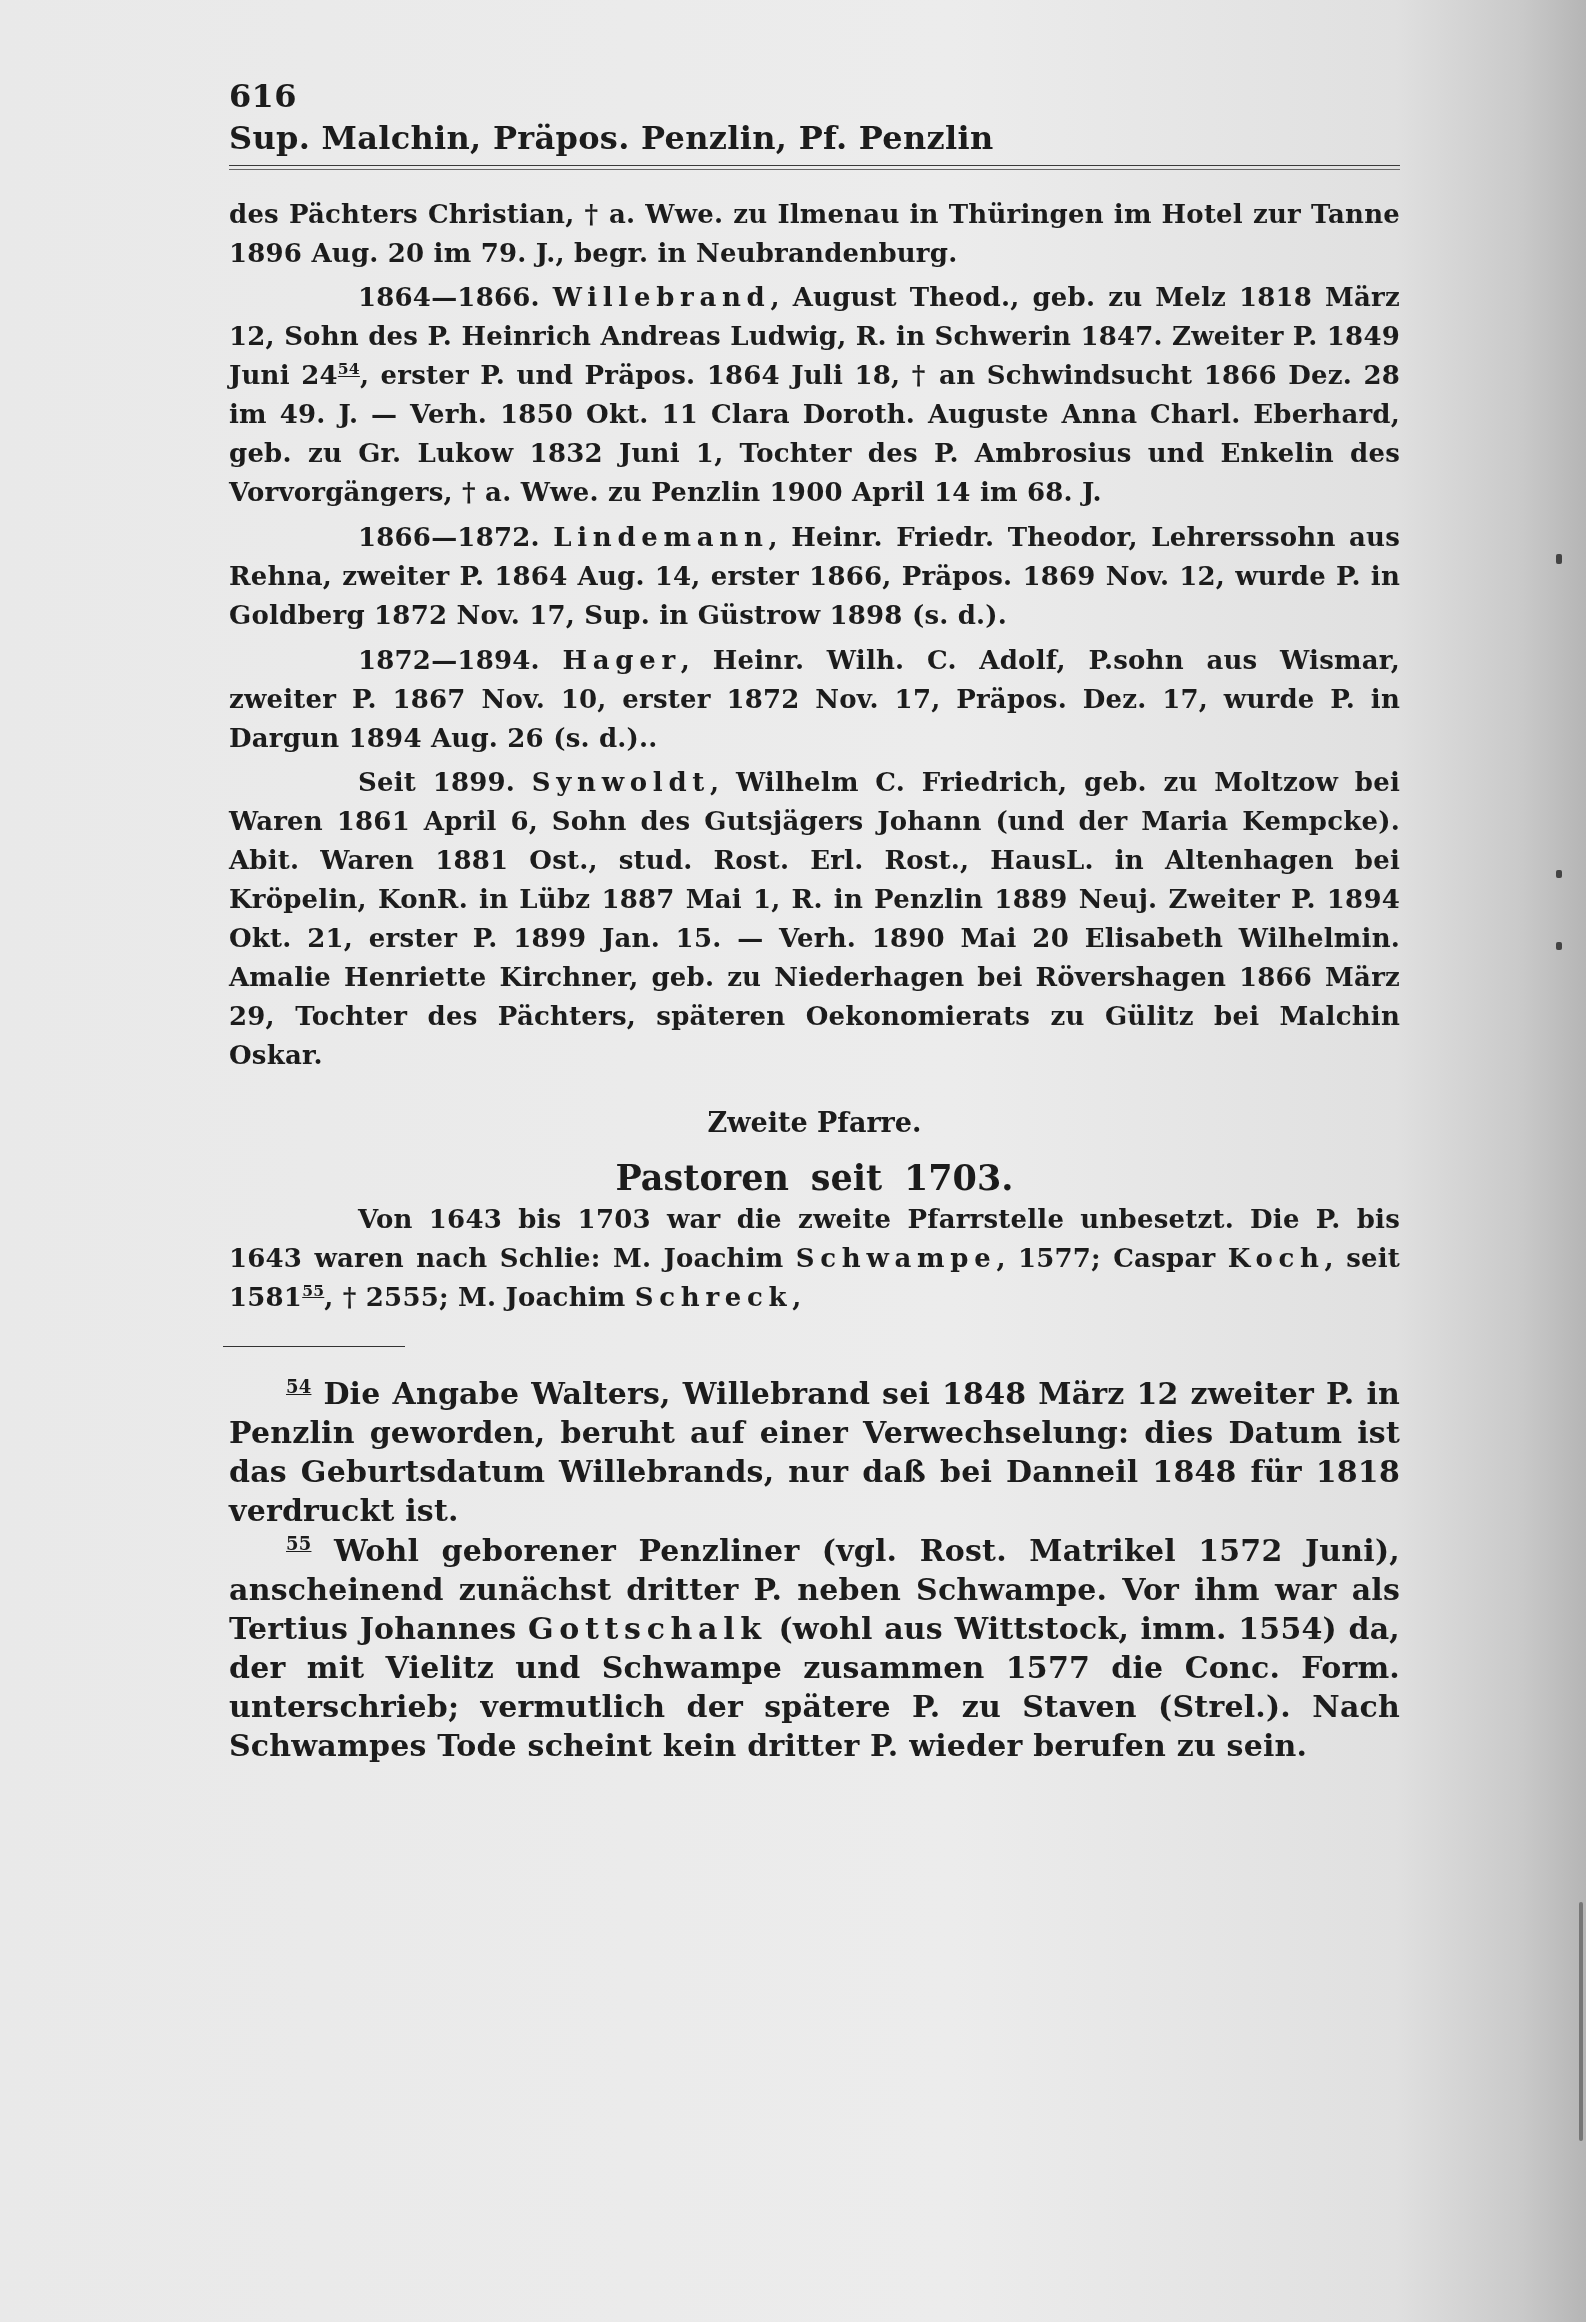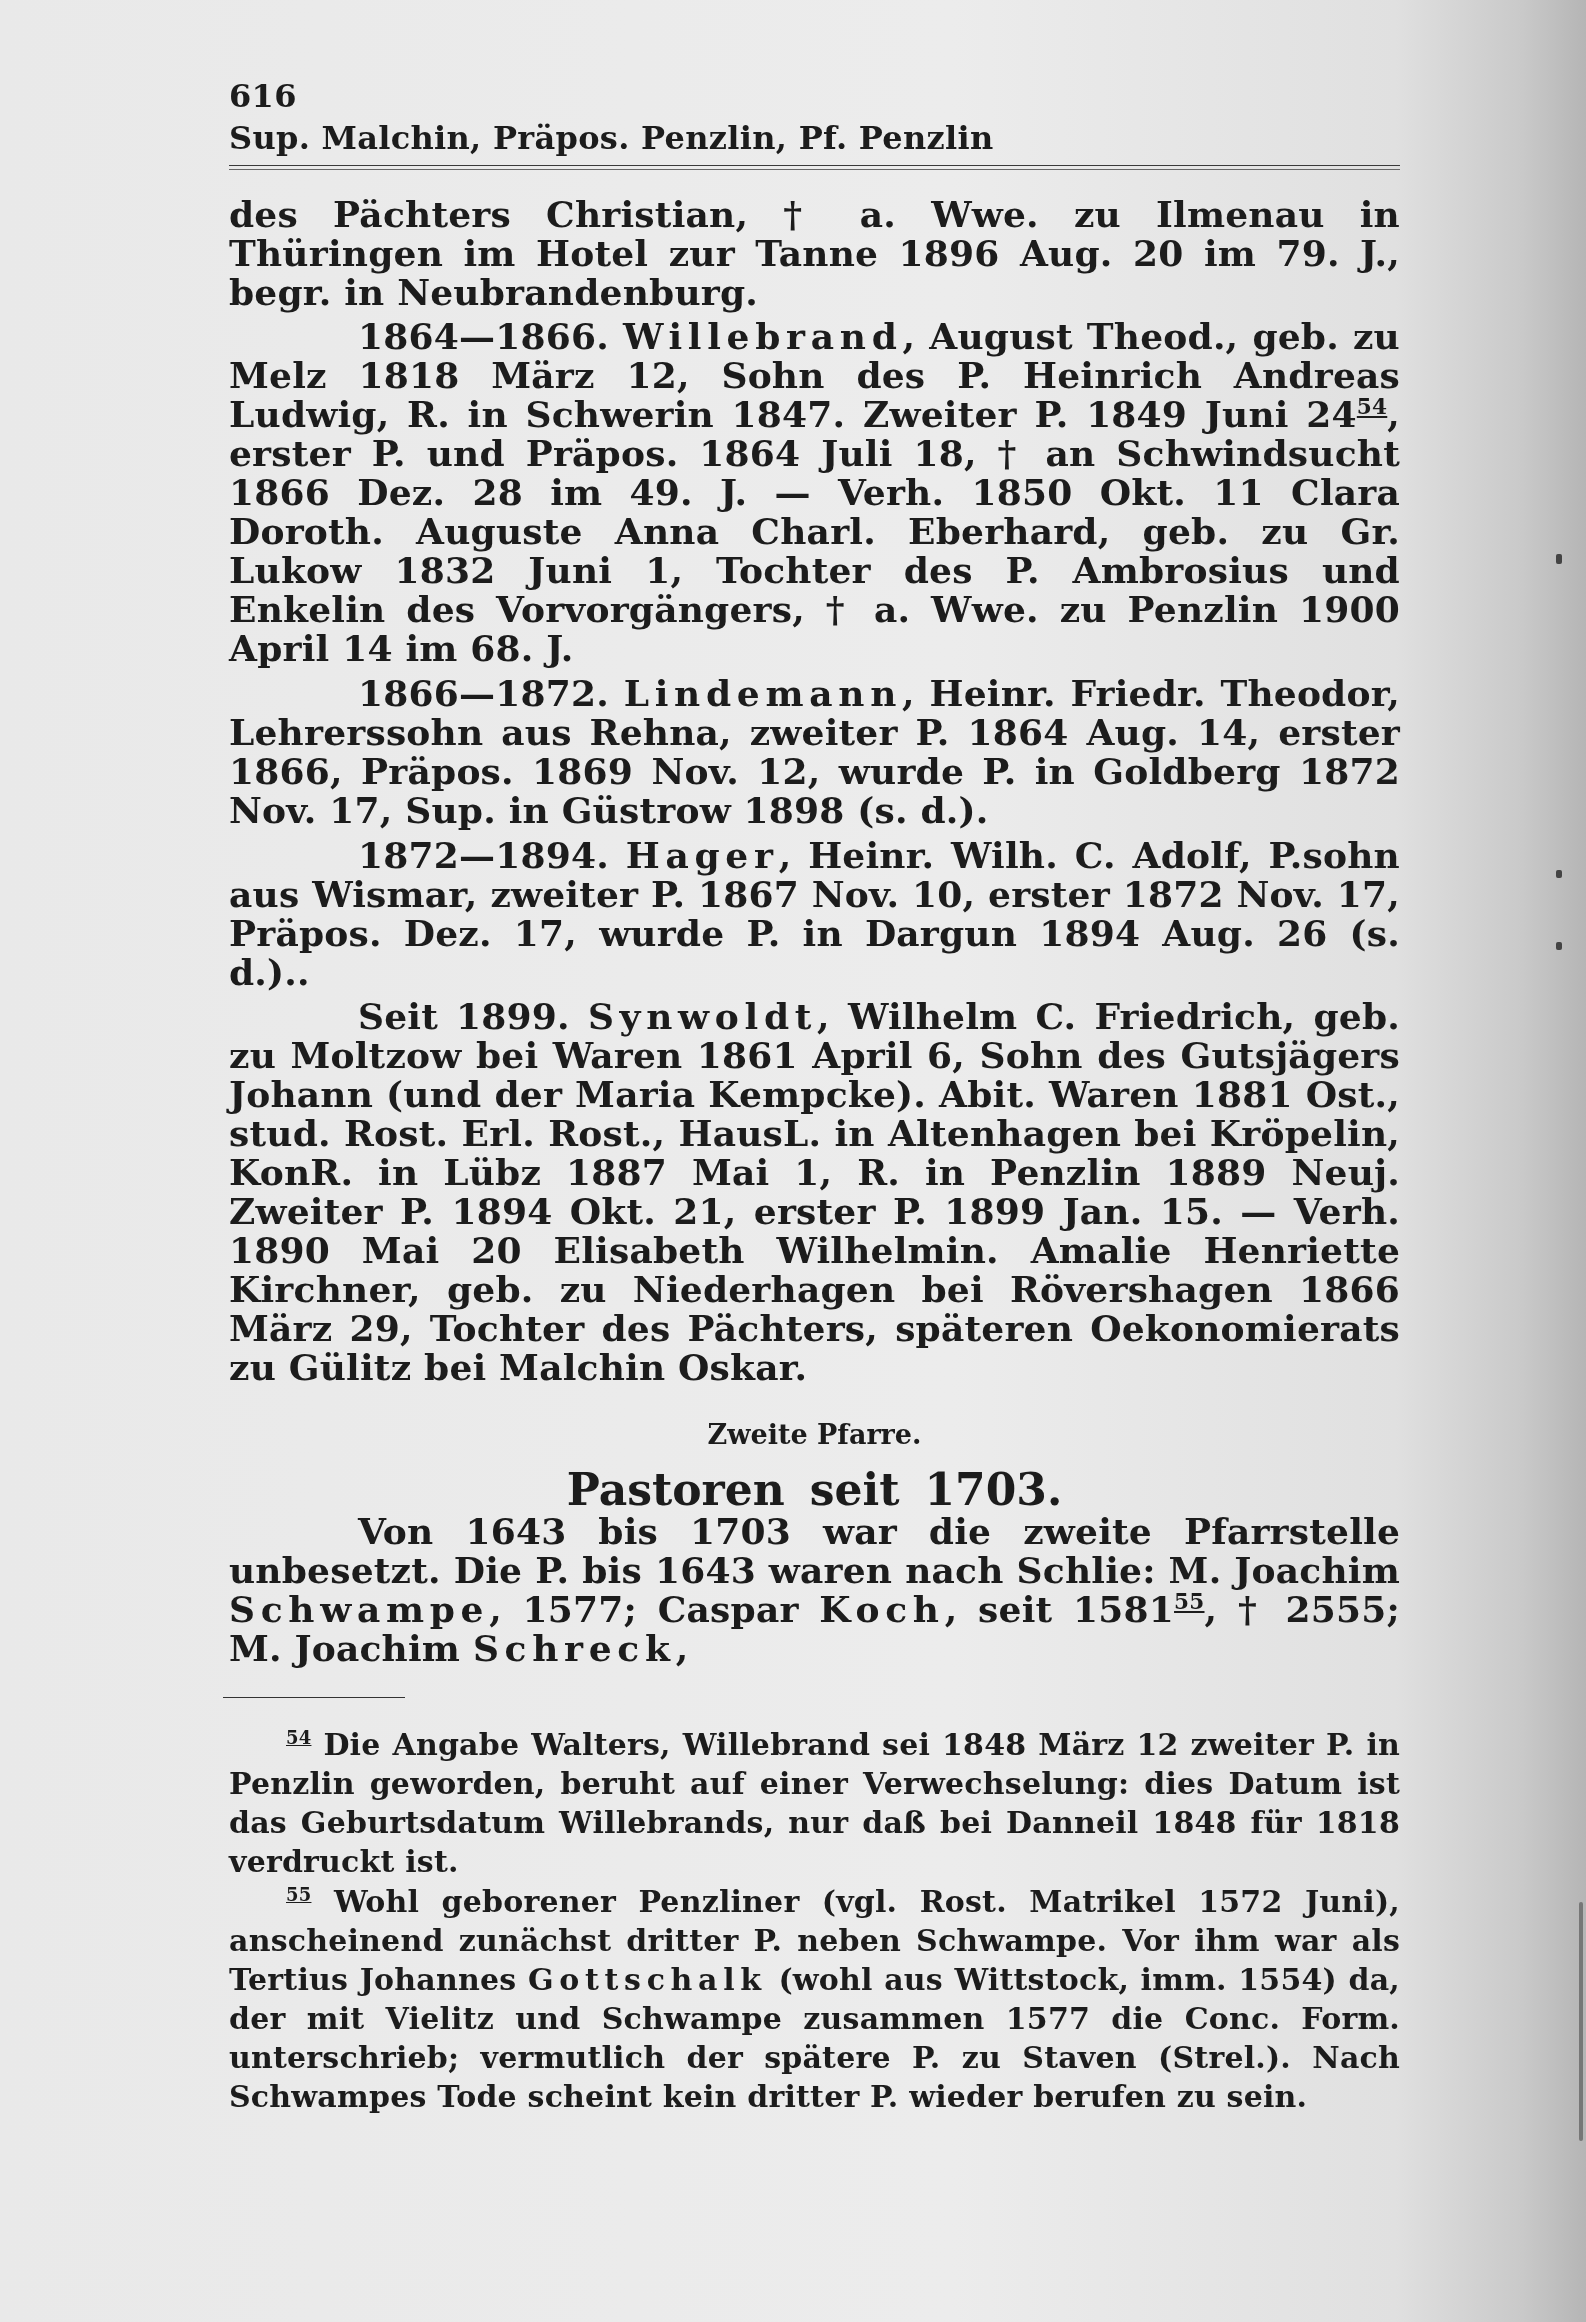--- a/index.html
+++ b/index.html
@@ -17,31 +17,31 @@
     display: flex; align-items: baseline; font-size: 32px; line-height: 42px;
     font-weight: bold; letter-spacing: 0.3px; flex-direction: column;
   }
   .page-number { width: 115px; }
   .running-title { flex: 1; text-align: right; }
   .head-rule {
     margin-top: 5.7px; height: 2.9px; border-top: 1.9px solid #3a3a3a; border-bottom: 1px solid #666;
   }
   .body-text { margin-top: 25px; }
   p {
-    margin: 0; font-size: 36px; line-height: 39px; text-align: justify;
+    margin: 0; font-size: 26px; line-height: 39px; text-align: justify;
     font-weight: bold; letter-spacing: 0.2px; text-align-last: left;
   }
   p.entry { text-indent: 129px; margin-top: 5.7px; }
   p.cont { text-indent: 0; }
   .spaced { letter-spacing: 5.7px; }
   .section-heading {
     text-align: center; font-size: 27px; font-weight: bold; margin-top: 23px; line-height: 50px;
   }
   .section-subheading {
-    text-align: center; font-size: 44px; font-weight: bold; margin-top: 7.6px; line-height: 44px; word-spacing: 9.6px;
+    text-align: center; font-size: 35px; font-weight: bold; margin-top: 7.6px; line-height: 44px; word-spacing: 9.6px;
   }
   p.intro { text-indent: 129px; }
   .footnote-rule {
     width: 182px; height: 0; border-top: 1.9px solid #333; margin-top: 29px; margin-left: -5.7px;
   }
   .footnotes { margin-top: 27px; }
   .footnotes p { font-size: 30px; line-height: 39px; }
   .footnotes p.fn { text-indent: 57px; margin-top: 1px; }
   sup { font-size: 60%; line-height: 0; text-decoration: underline; }
   .edge-mark {

